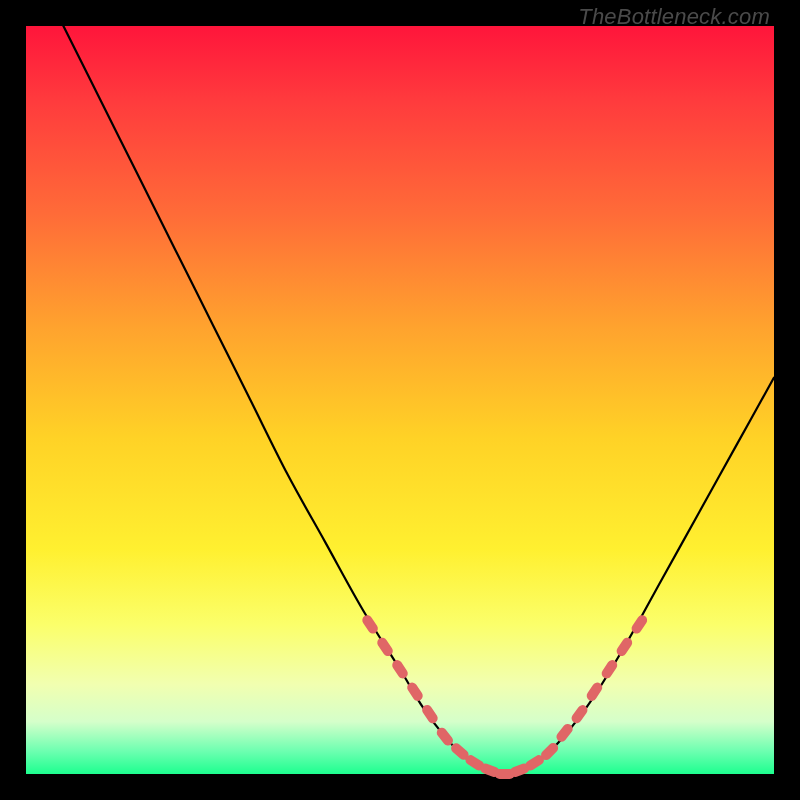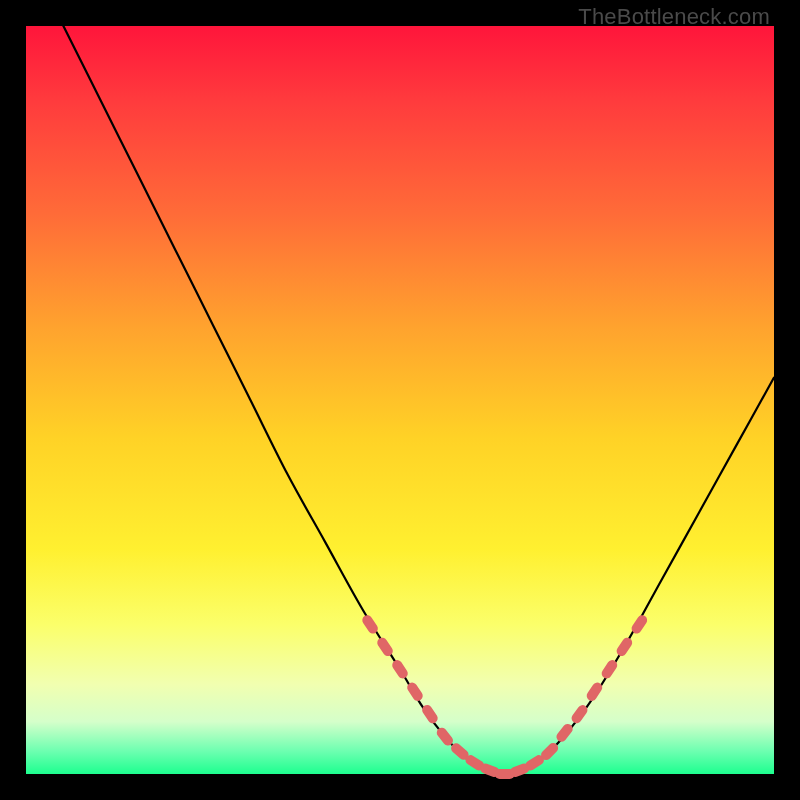--- a/index.html
+++ b/index.html
@@ -41,20 +41,21 @@
   }
   .watermark {
     position: absolute;
     top: 4px;
     right: 30px;
     color: #4a4a4a;
     font-size: 22px;
     font-weight: 500;
     letter-spacing: 0.2px;
     user-select: none;
+    font-style: italic;
   }
   svg.curve {
     position: absolute;
     left: 0;
     top: 0;
     width: 748px;
     height: 748px;
     overflow: visible;
   }
 </style>

